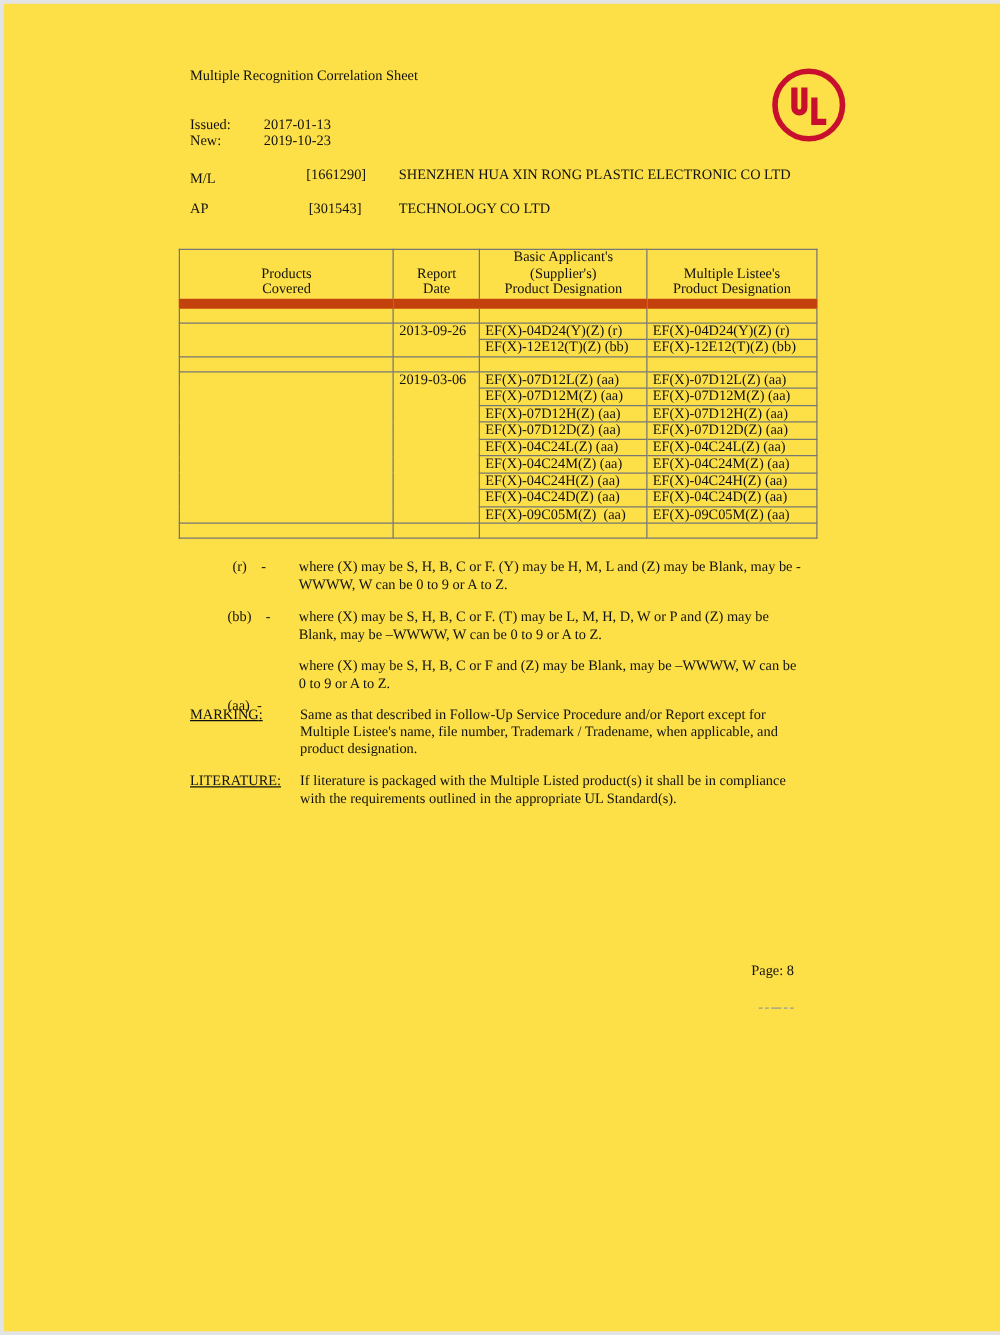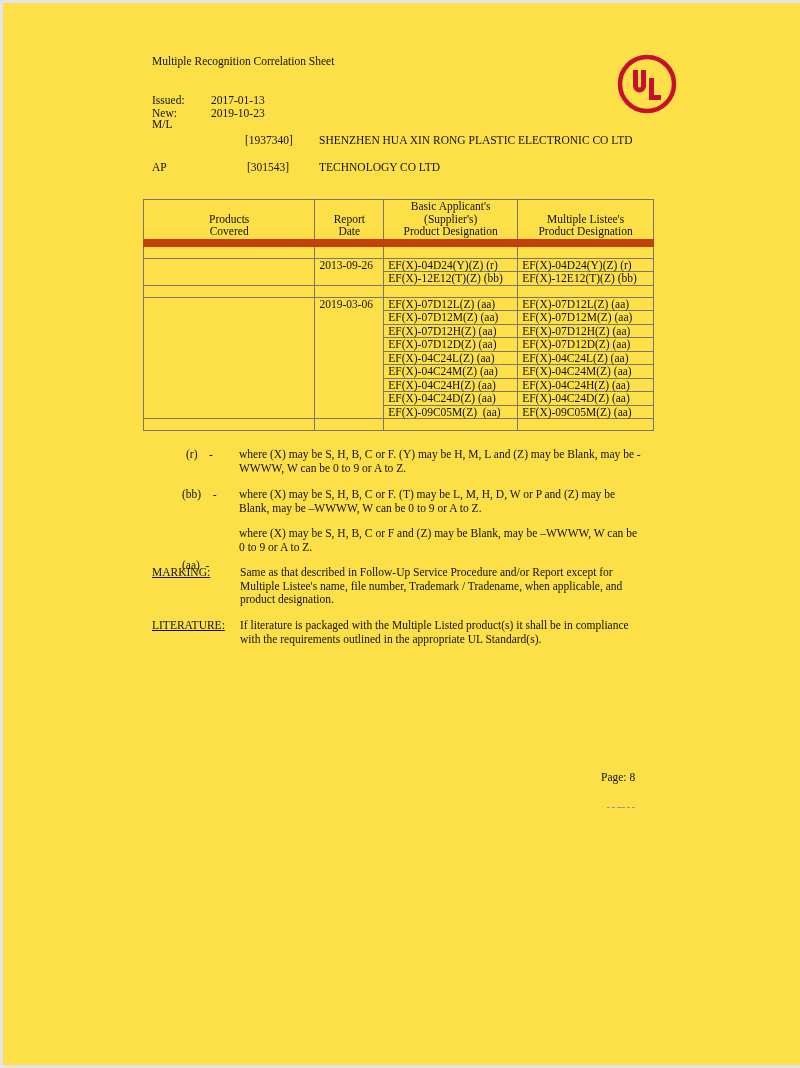--- a/index.html
+++ b/index.html
@@ -20,21 +20,21 @@
   .abs { position: absolute; }
   .t { font-size: 11.5px; line-height: 13.5px; white-space: nowrap; }
 
   .title { left: 149px; top: 52px; font-size: 11.5px; }
 
   .logo { left: 613px; top: 50px; width: 62px; height: 62px; }
 
   .meta-label { left: 149px; }
   .meta-val { left: 208px; }
 
-  .ml-label { left: 149px; top: 115px; }
+  .ml-label { left: 149px; top: 134px; }
   .ml-num { left: 242px; top: 131px; }
   .ml-name { left: 316px; top: 131px; }
   .ap-label { left: 149px; top: 158px; }
   .ap-num { left: 244px; top: 158px; }
   .ap-name { left: 316px; top: 158px; white-space: normal; width: 300px; }
 
   table.corr {
     position: absolute;
     left: 140px; top: 196px;
     width: 511px;
@@ -77,21 +77,21 @@
     <path d="M17 17 v16 a6.5 6.5 0 0 0 13 0 v-16 h-5 v16 a1.5 1.5 0 0 1 -3 0 v-16 z" fill="#c8102e"></path>
     <path d="M33 25 h5 v17 h7 v5 h-12 z" fill="#c8102e"></path>
   </svg>
 
   <div class="abs t meta-label" style="top:91px">Issued:</div>
   <div class="abs t meta-val" style="top:91px">2017-01-13</div>
   <div class="abs t meta-label" style="top:104px">New:</div>
   <div class="abs t meta-val" style="top:104px">2019-10-23</div>
 
   <div class="abs t ml-label">M/L</div>
-  <div class="abs t ml-num">[1937340]</div>
+  <div class="abs t ml-num">[1661290]</div>
   <div class="abs t ml-name">SHENZHEN HUA XIN RONG PLASTIC ELECTRONIC CO LTD</div>
 
   <div class="abs t ap-label">AP</div>
   <div class="abs t ap-num">[301543]</div>
   <div class="abs t ap-name">
     <div>TECHNOLOGY CO LTD</div>
   </div>
 
   <table class="corr">
     <colgroup>

